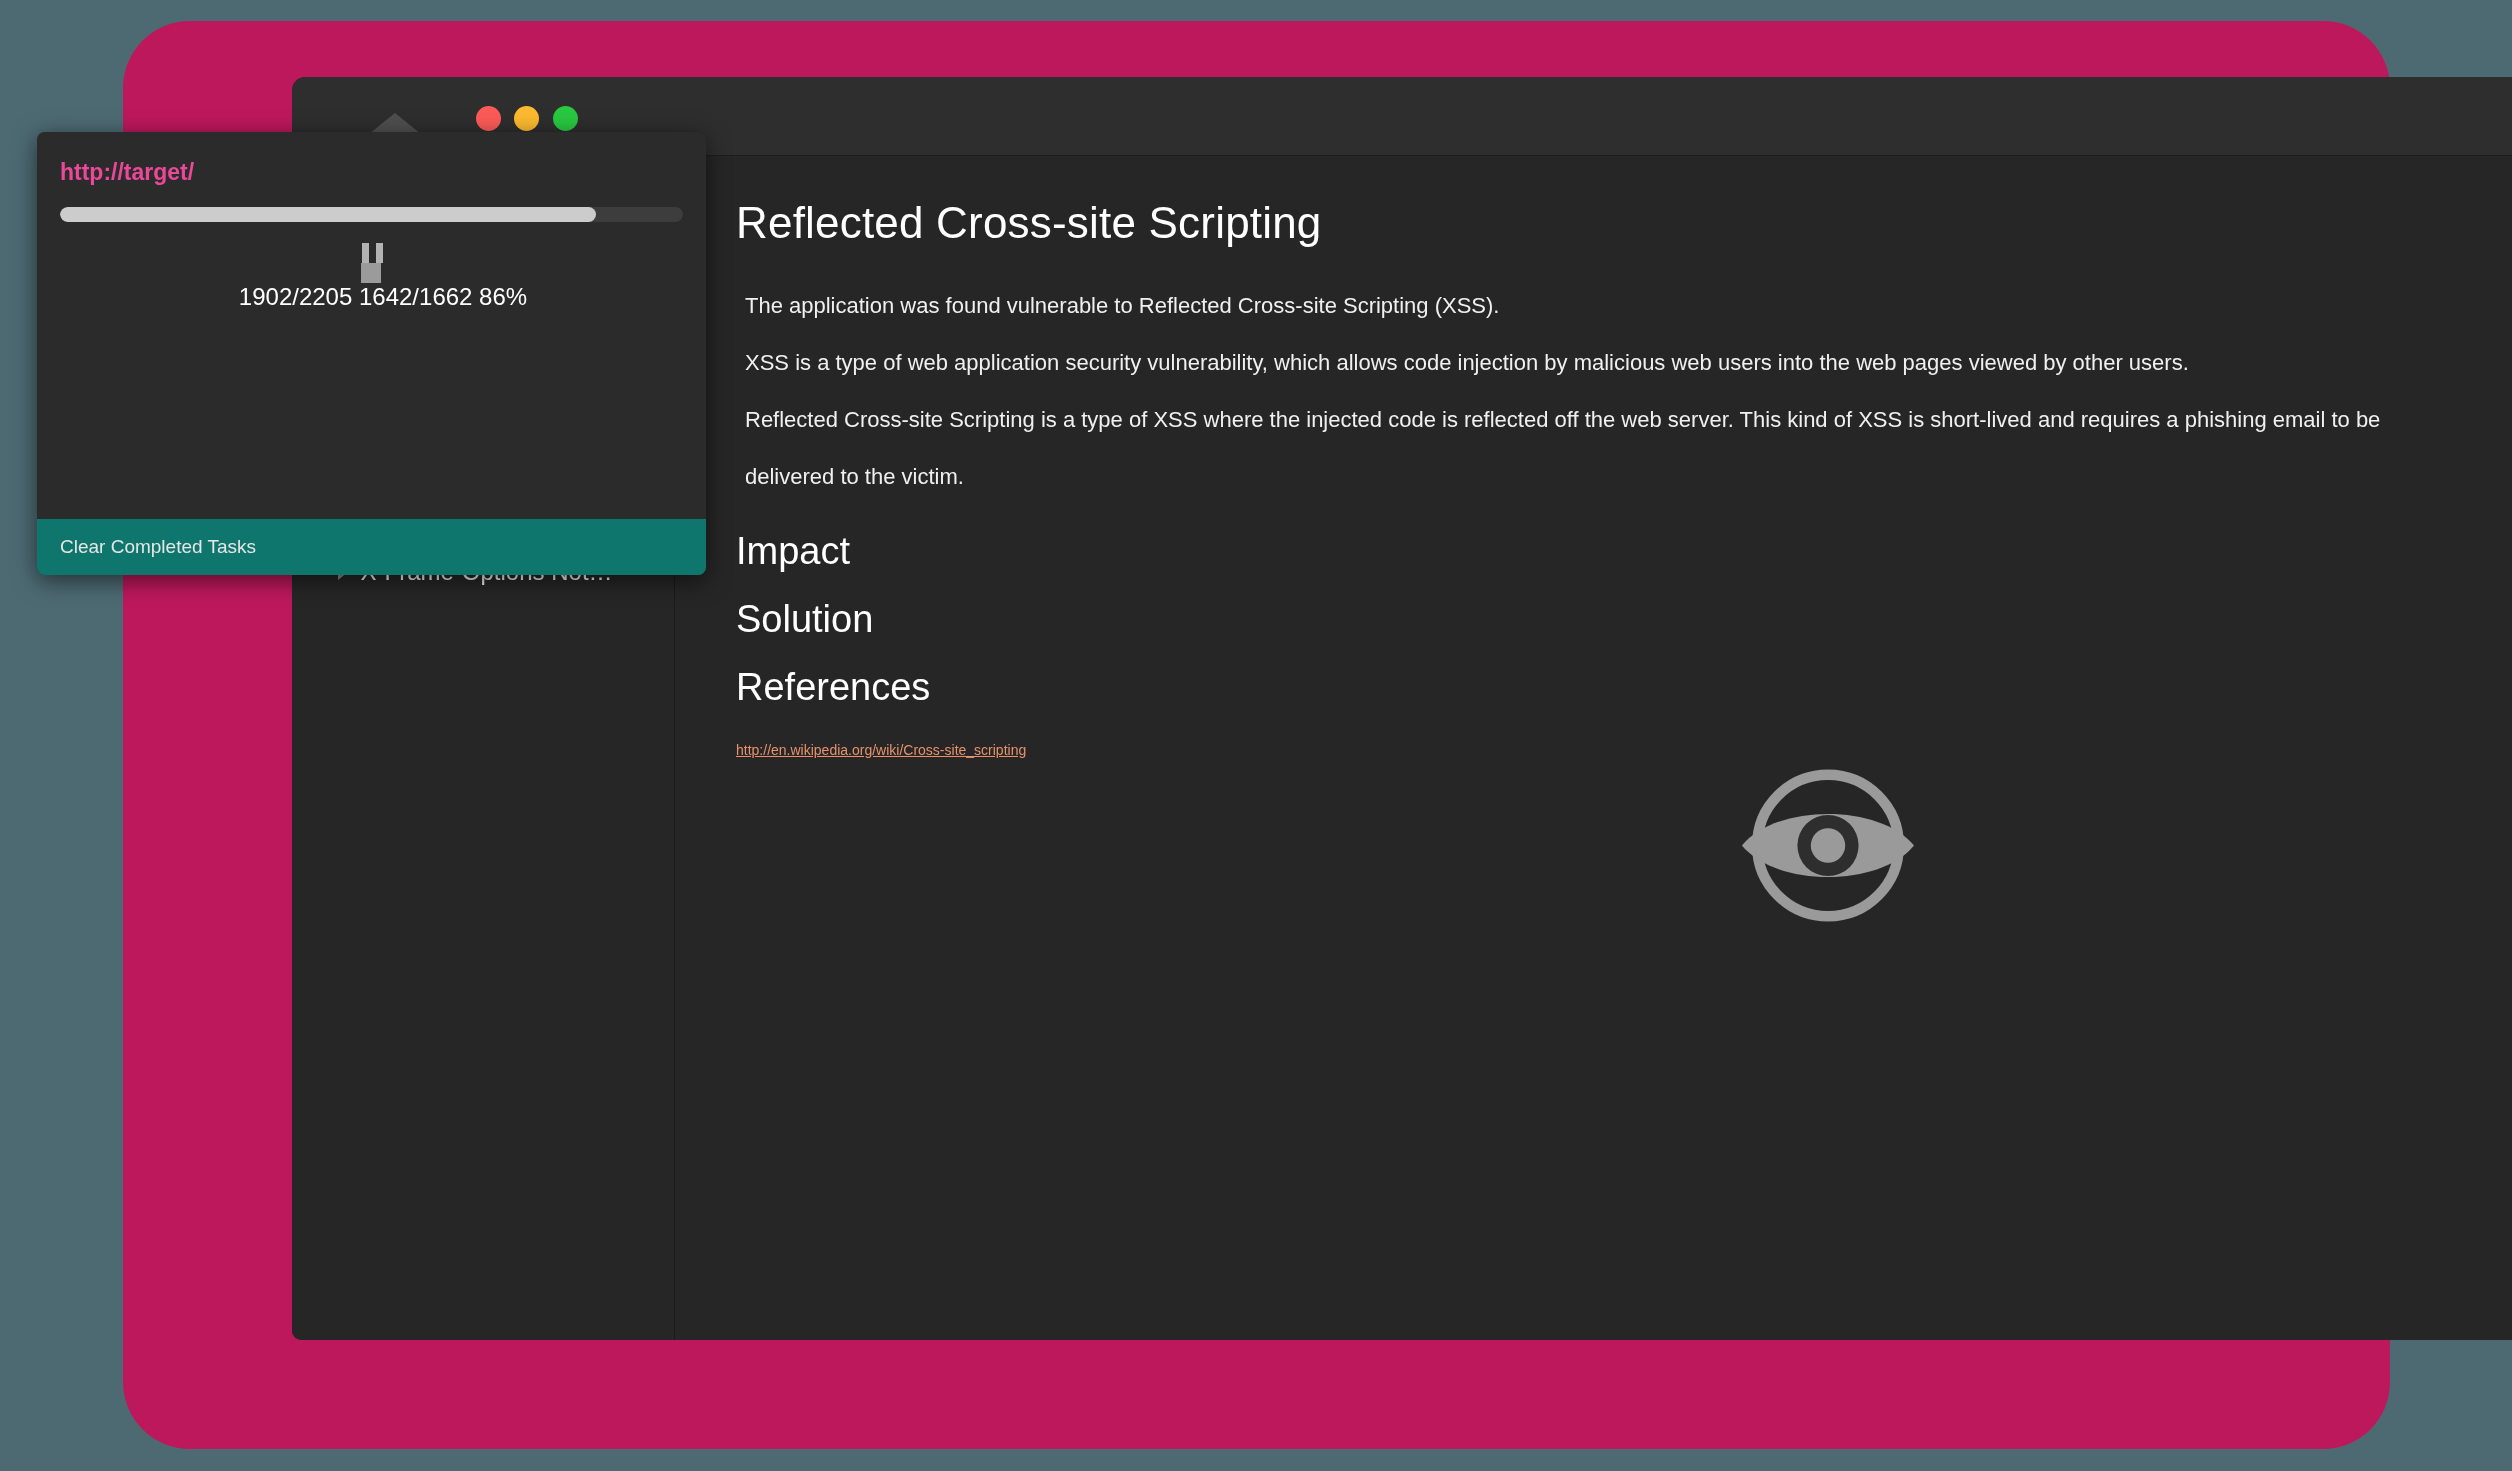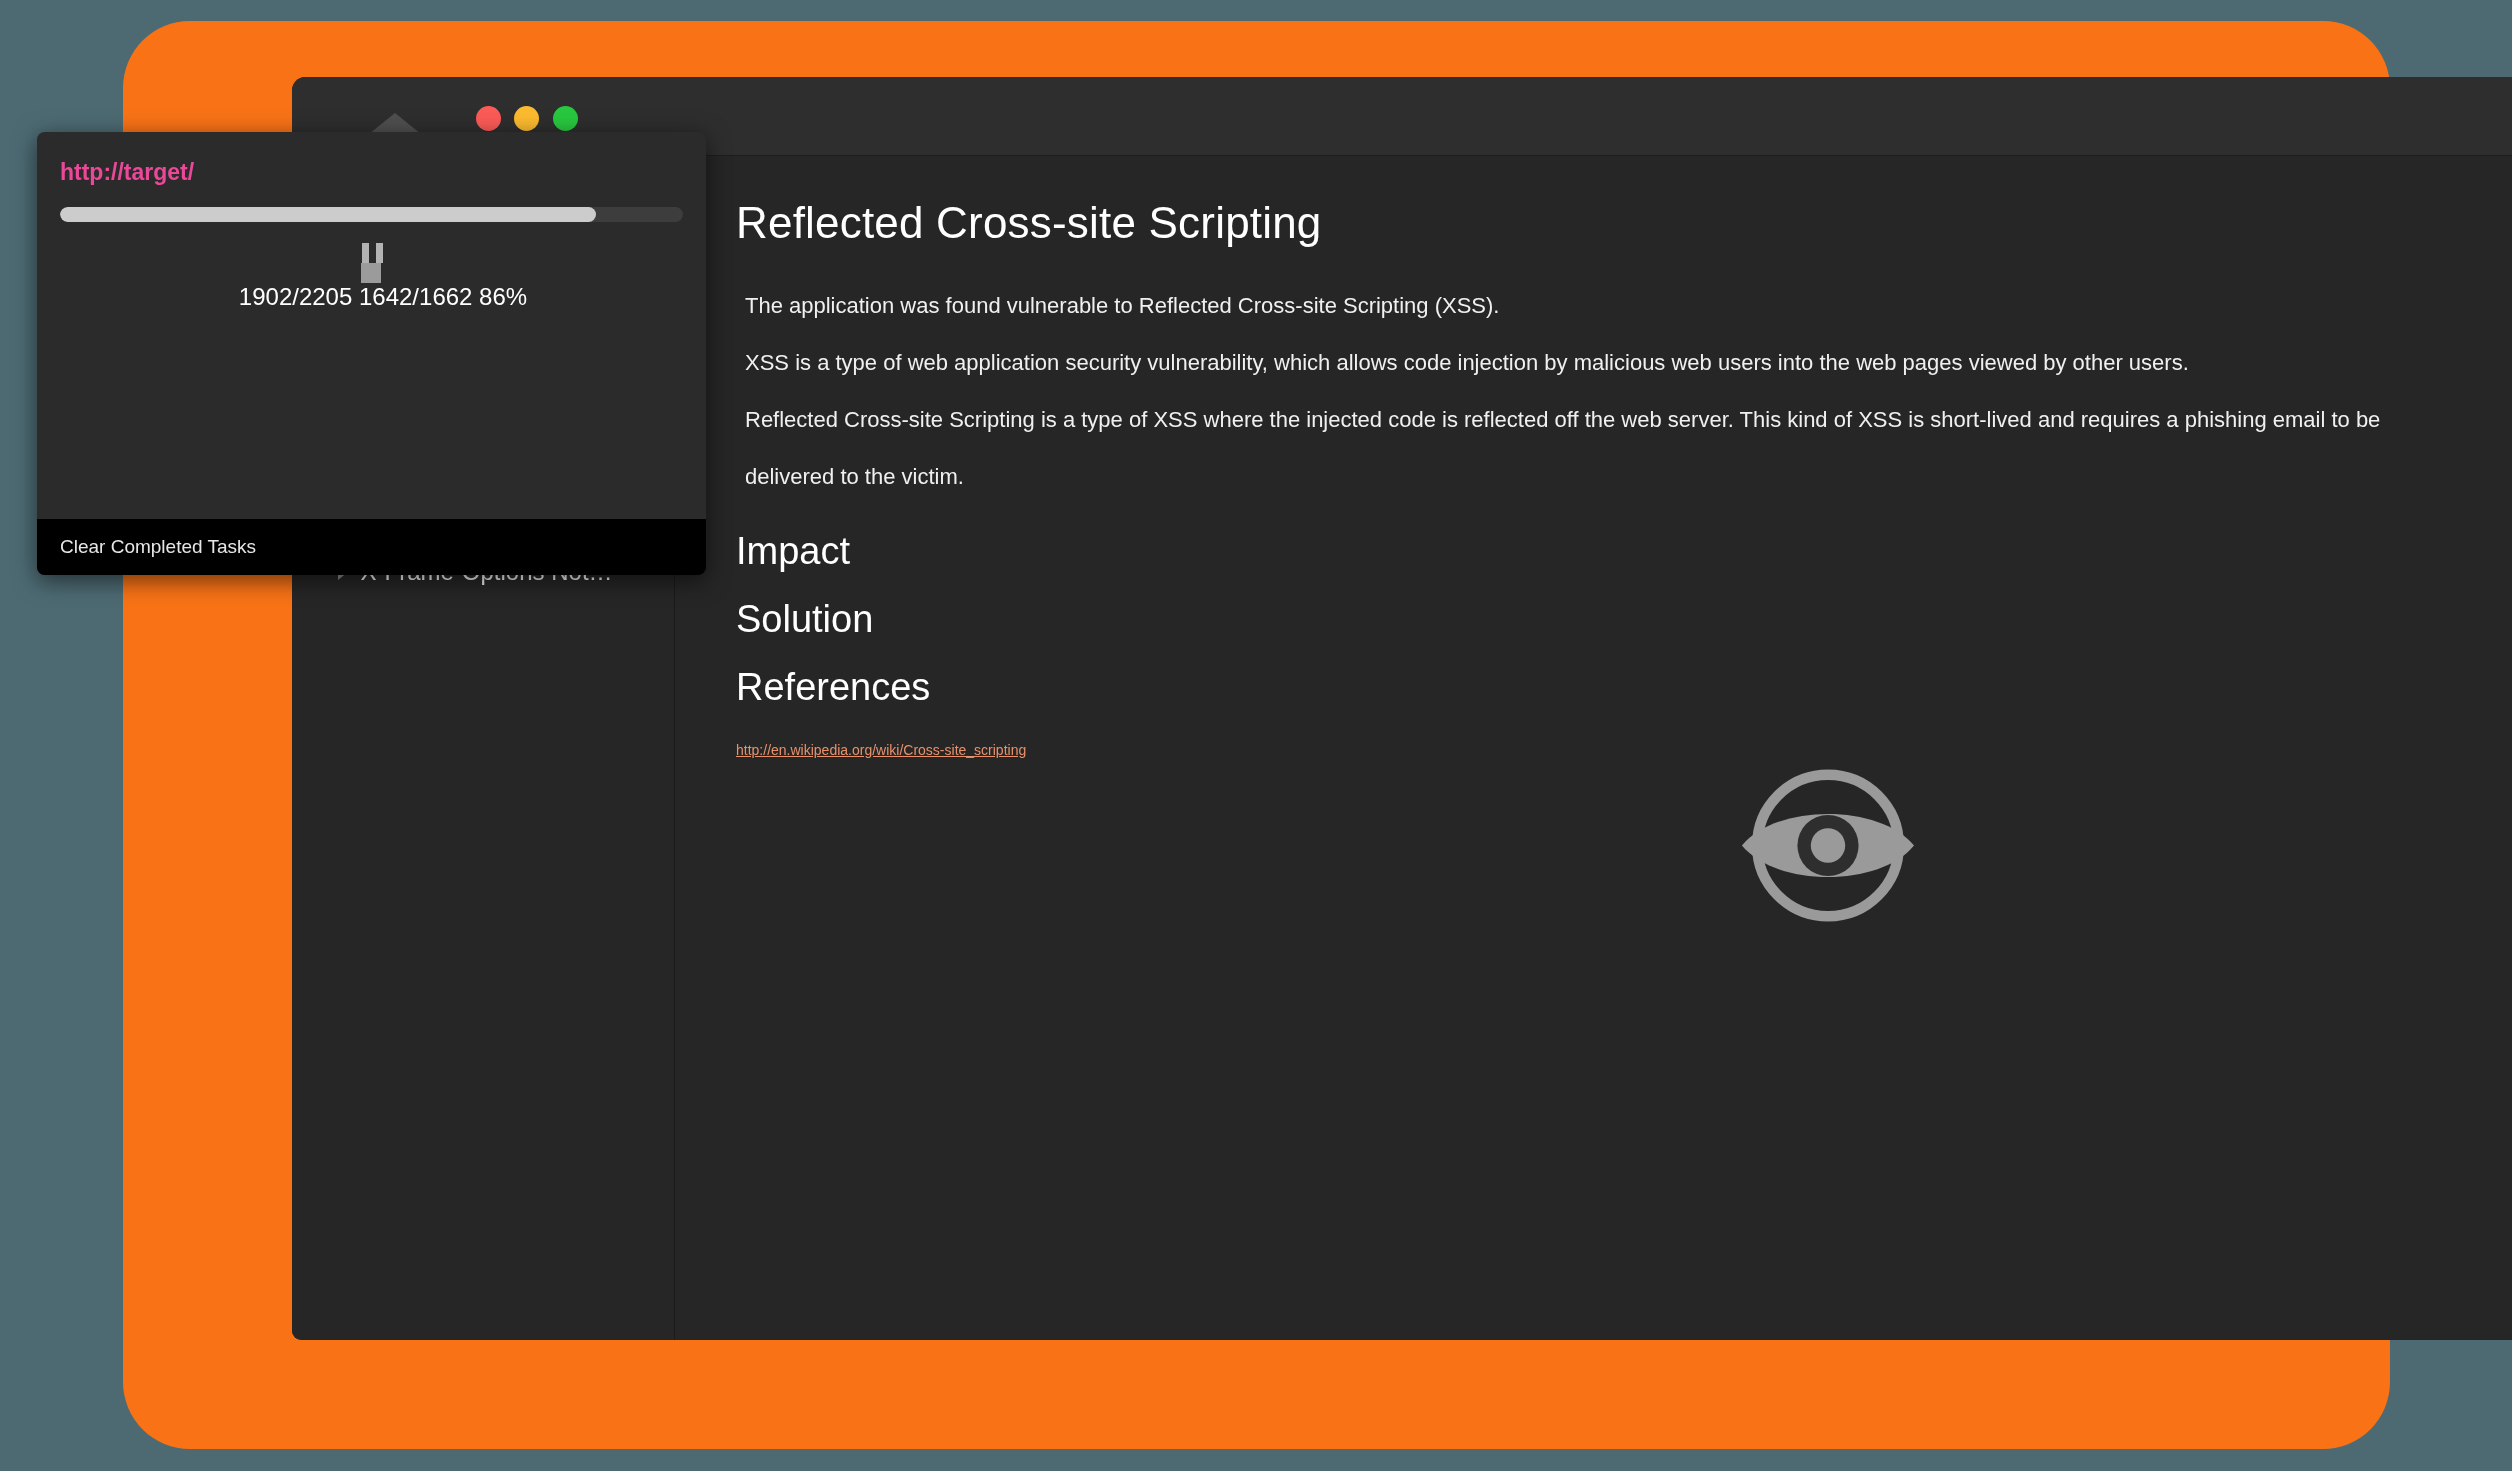--- a/index.html
+++ b/index.html
@@ -10,21 +10,21 @@
     overflow: hidden;
   }
 
   #stage { position: relative; width: 2512px; height: 1472px; }
 
   
   #device-frame {
     position: absolute;
     left: 123px; top: 21px;
     width: 2267px; height: 1428px;
-    background: #f97316;
+    background: #be185d;
     border-radius: 67px;
   }
 
   
   #app-window {
     position: absolute;
     left: 169px; top: 56px;
     width: 2232px; height: 1263px;
     background: #2a2a2a;
     border-radius: 13.4px 13.4px 9.6px 9.6px;
@@ -185,21 +185,21 @@
     margin: 21px 0 0 23px;
     flex-direction: column;
   }
   #pause-icon { display: flex; gap: 6.7px; margin-right: 21px; }
   #pause-icon span { display: block; width: 6.7px; height: 20px; background: #b3b3b3; }
   #stop-icon { width: 20px; height: 20px; background: #9b9b9b; margin-right: 25px; }
   #popup-stats { color: #ffffff; font-size: 24px; }
   #popup-footer {
     position: absolute; left: 0; bottom: 0;
     width: 100%; height: 56px;
-    background: #000000;
+    background: #0f766e;
     display: flex; align-items: center;
   }
   #popup-footer-label {
     color: #e6e6e6; font-size: 19px; padding-left: 23px;
   }
 </style>
 </head>
 <body>
 
 <div id="stage">

